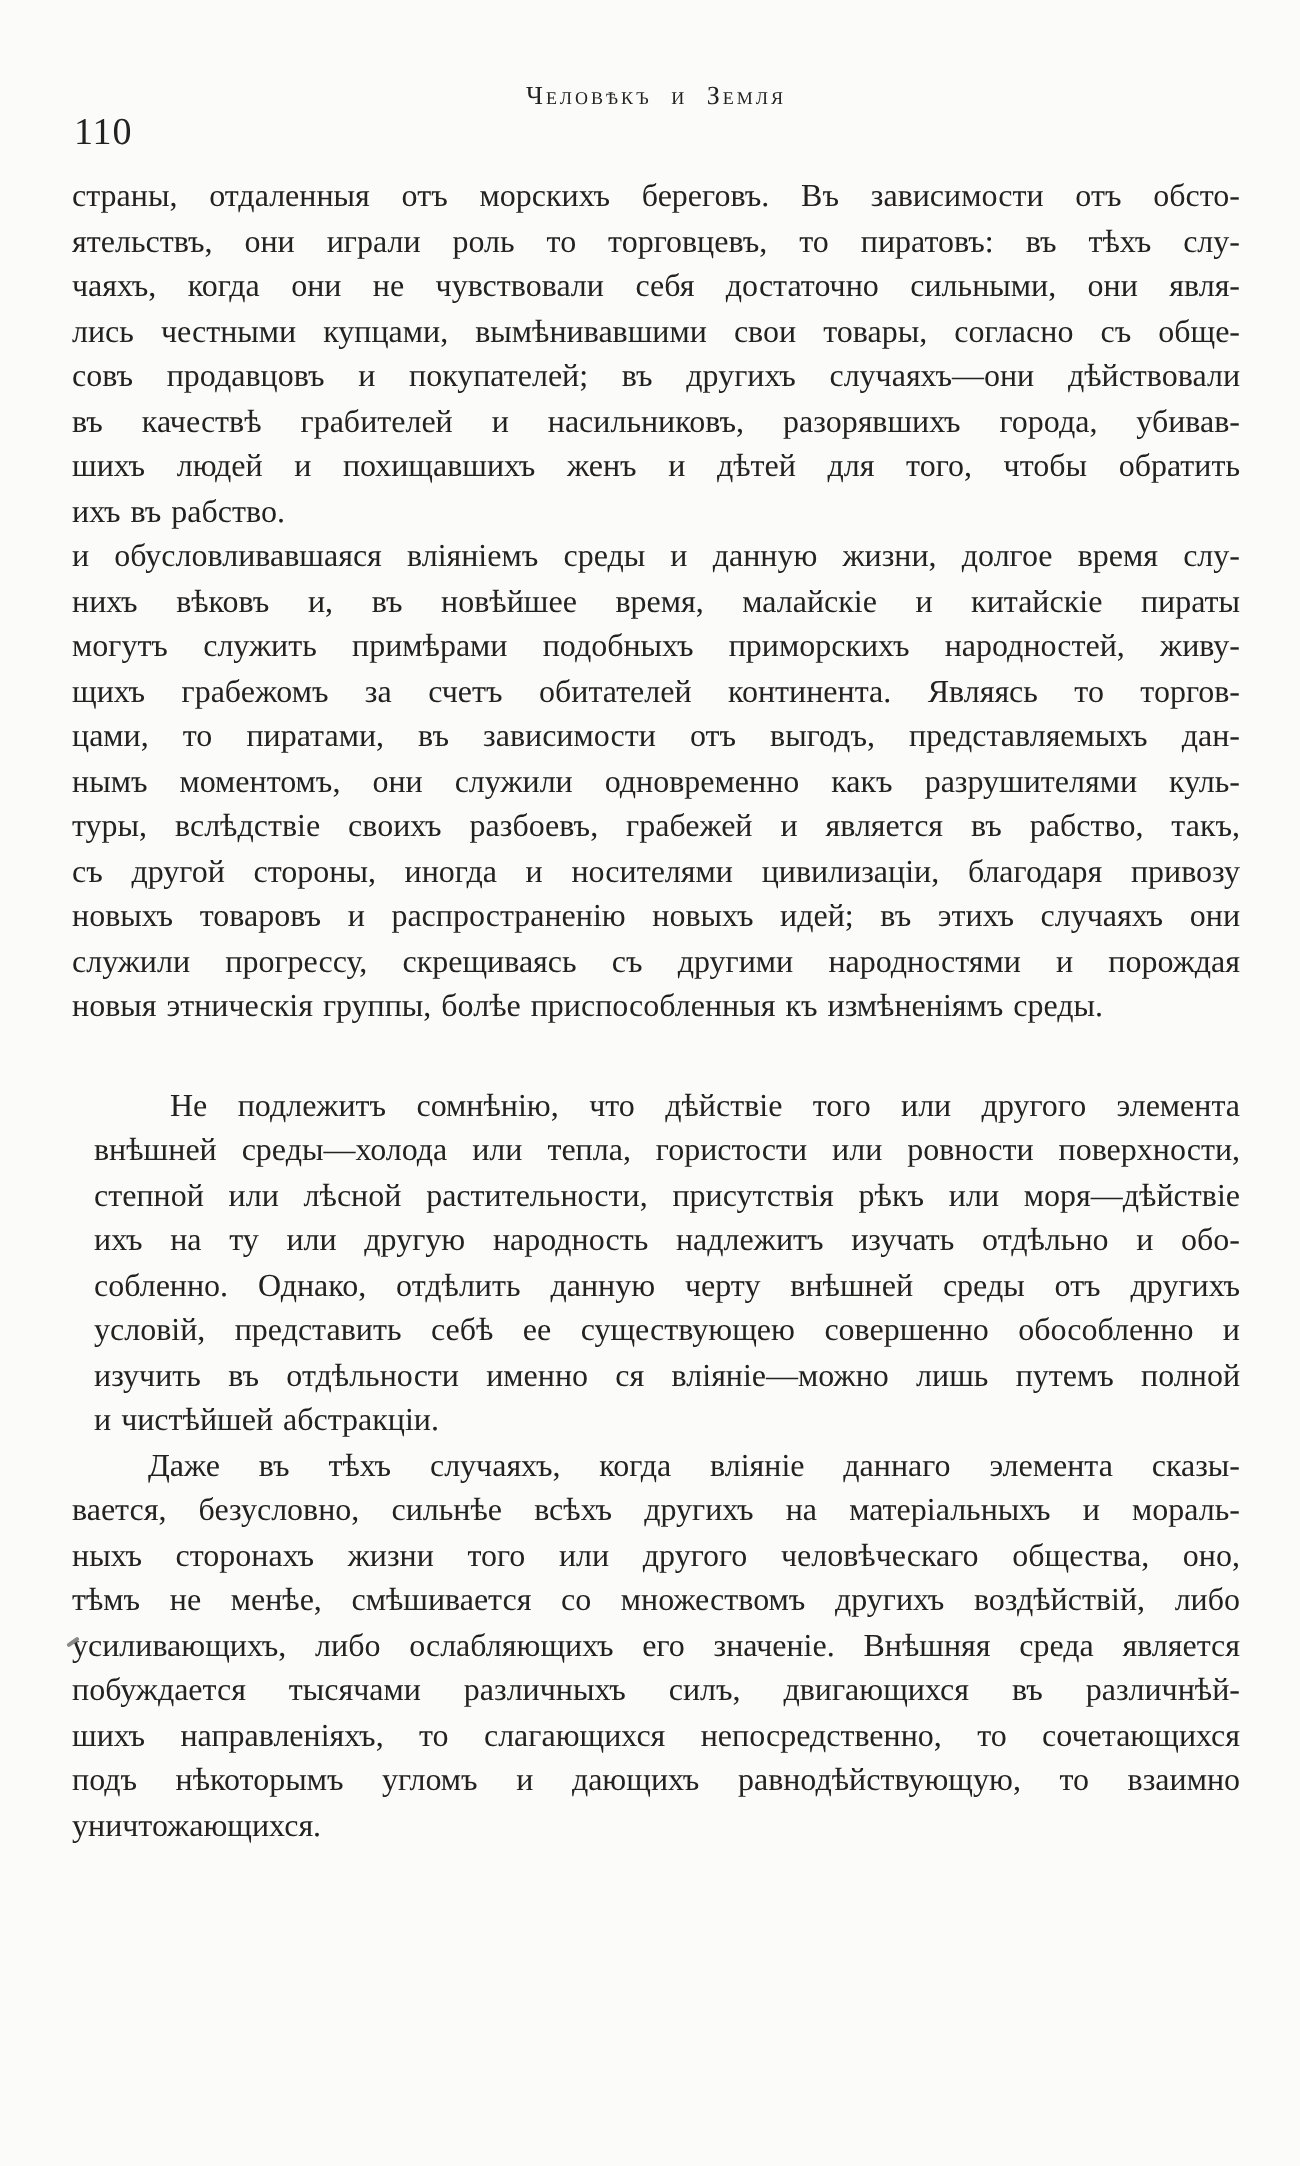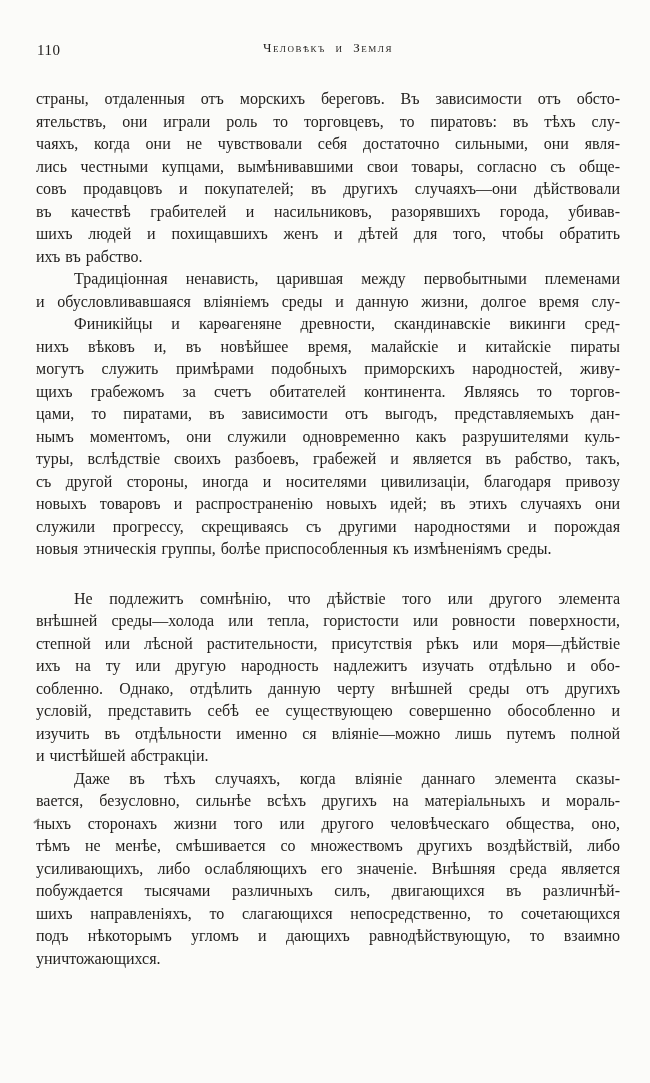--- a/index.html
+++ b/index.html
@@ -21,40 +21,41 @@
     box-sizing: border-box;
     padding: 40px 30px 0 36px;
   }
   .page-header {
     position: relative;
     height: 22px;
   }
   .page-number {
     position: absolute;
     left: 1px;
-    top: 2px;
-    font-size: 15px;
+    top: 16px;
+    font-size: 19px;
     letter-spacing: 0.5px;
   }
   .running-title {
     text-align: center;
     font-size: 13px;
     font-variant: small-caps;
     letter-spacing: 1.5px;
     word-spacing: 5px;
   }
   .text-block {
     margin-top: 26px;
     width: 584px;
   }
   .paragraph {
     margin: 0;
   }
   .paragraph.section-break {
     margin-top: 27px;
+    margin-left: 11px;
   }
   .line {
     font-size: 16px;
     line-height: 22.5px;
     height: 22.5px;
     text-align: justify;
     text-align-last: justify;
     word-spacing: 1px;
     white-space: normal;
     overflow: visible;
@@ -92,25 +93,23 @@
         <div class="line">страны, отдаленныя отъ морскихъ береговъ. Въ зависимости отъ обсто-</div>
         <div class="line">ятельствъ, они играли роль то торговцевъ, то пиратовъ: въ тѣхъ слу-</div>
         <div class="line">чаяхъ, когда они не чувствовали себя достаточно сильными, они явля-</div>
         <div class="line">лись честными купцами, вымѣнивавшими свои товары, согласно съ обще-</div>
         <div class="line">совъ продавцовъ и покупателей; въ другихъ случаяхъ—они дѣйствовали</div>
         <div class="line">въ качествѣ грабителей и насильниковъ, разорявшихъ города, убивав-</div>
         <div class="line">шихъ людей и похищавшихъ женъ и дѣтей для того, чтобы обратить</div>
         <div class="line last">ихъ въ рабство.</div>
       </div>
       <div class="paragraph">
-        <div class="line indent">Традиціонная ненависть, царившая между первобытными племенами</div>
         <div class="line">и обусловливавшаяся вліяніемъ среды и данную жизни, долгое время слу-</div>
       </div>
       <div class="paragraph">
-        <div class="line indent">Финикійцы и карѳагеняне древности, скандинавскіе викинги сред-</div>
         <div class="line">нихъ вѣковъ и, въ новѣйшее время, малайскіе и китайскіе пираты</div>
         <div class="line">могутъ служить примѣрами подобныхъ приморскихъ народностей, живу-</div>
         <div class="line">щихъ грабежомъ за счетъ обитателей континента. Являясь то торгов-</div>
         <div class="line">цами, то пиратами, въ зависимости отъ выгодъ, представляемыхъ дан-</div>
         <div class="line">нымъ моментомъ, они служили одновременно какъ разрушителями куль-</div>
         <div class="line">туры, вслѣдствіе своихъ разбоевъ, грабежей и является въ рабство, такъ,</div>
         <div class="line">съ другой стороны, иногда и носителями цивилизаціи, благодаря привозу</div>
         <div class="line">новыхъ товаровъ и распространенію новыхъ идей; въ этихъ случаяхъ они</div>
         <div class="line">служили прогрессу, скрещиваясь съ другими народностями и порождая</div>
         <div class="line last">новыя этническія группы, болѣе приспособленныя къ измѣненіямъ среды.</div>

